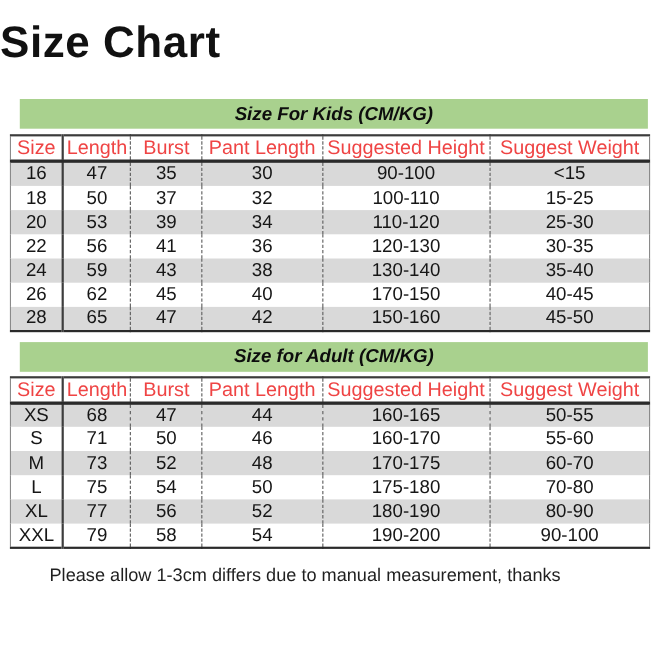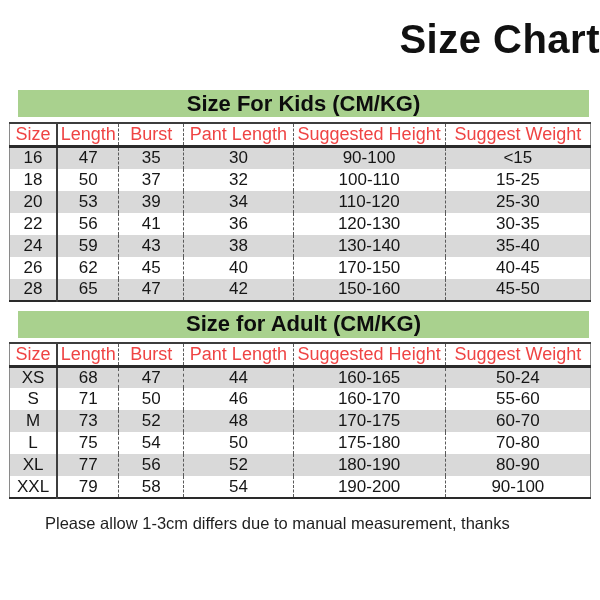--- a/index.html
+++ b/index.html
@@ -12,27 +12,27 @@
   html,body{margin:0;padding:0;}
   body{
     width:600px;height:600px;background:#ffffff;
     font-family:"Liberation Sans","DejaVu Sans",sans-serif;
     color:var(--ink);overflow:hidden;
   }
   .page{width:600px;height:600px;}
   h1.title{
     margin:14px 0 0 0;
     font-size:40px;line-height:50px;font-weight:700;
-    text-align:right;color:#111;letter-spacing:0.5px;
+    text-align:left;color:#111;letter-spacing:0.5px;
   }
   .section-bar{
     margin:0 11px 0 18px;height:27px;
     background:var(--green);
     display:flex;align-items:center;justify-content:center;
-    font-size:22px;font-weight:700;color:#0d0d0d;
+    font-size:17px;font-weight:700;color:#0d0d0d;font-style:italic;
   }
   .bar-kids{margin-top:26px;}
   .bar-adult{margin-top:9px;}
   table{
     width:582px;margin:5px 9px 0 9px;
     border-collapse:collapse;table-layout:fixed;
     text-align:center;font-size:17px;color:var(--ink);
     border-left:1px solid #8a8a8a;border-right:1px solid #8a8a8a;
     border-bottom:2px solid var(--line);
   }
@@ -166,21 +166,21 @@
             <th class="c5">Suggest Weight</th>
           </tr>
       </thead>
       <tbody>
           <tr>
             <td class="c0">XS</td>
             <td class="c1">68</td>
             <td class="c2">47</td>
             <td class="c3">44</td>
             <td class="c4">160-165</td>
-            <td class="c5">50-24</td>
+            <td class="c5">50-55</td>
           </tr>
           <tr>
             <td class="c0">S</td>
             <td class="c1">71</td>
             <td class="c2">50</td>
             <td class="c3">46</td>
             <td class="c4">160-170</td>
             <td class="c5">55-60</td>
           </tr>
           <tr>

